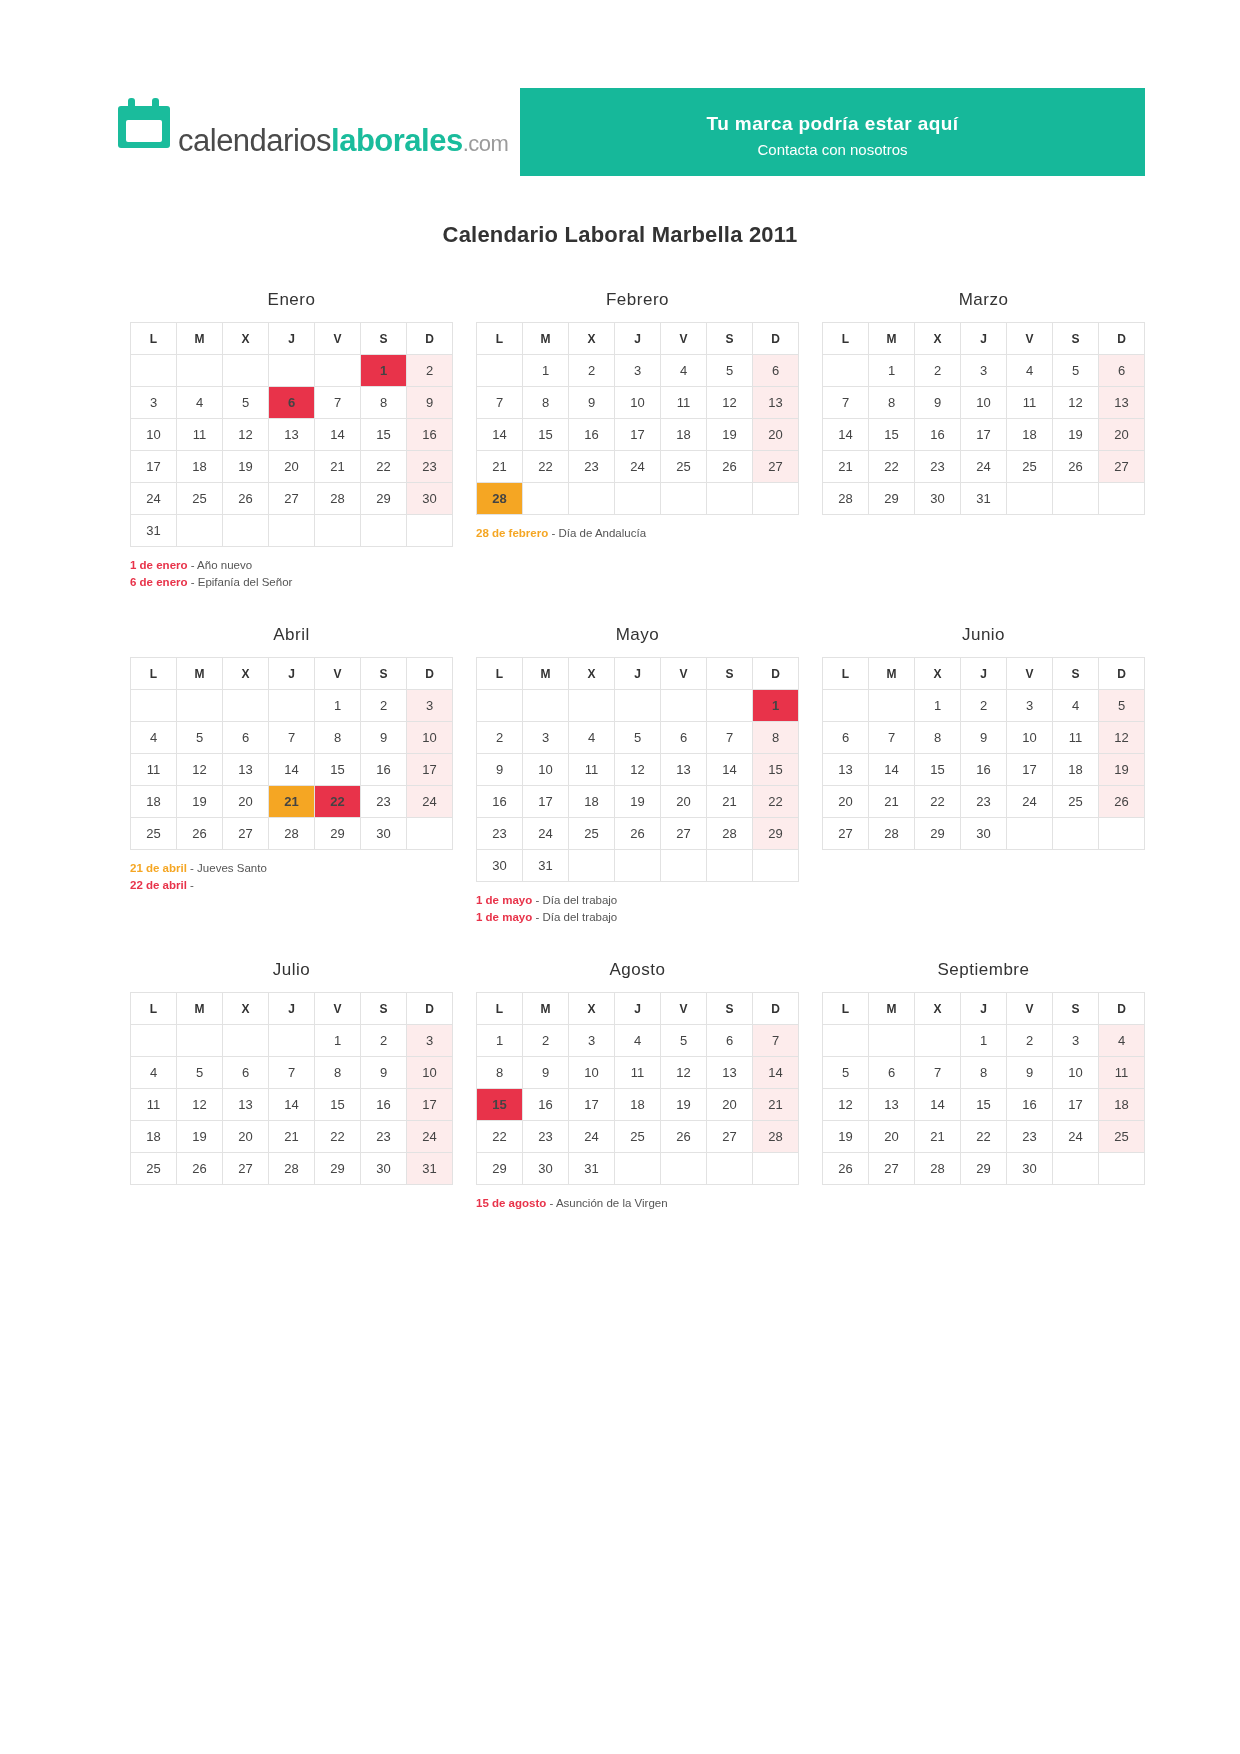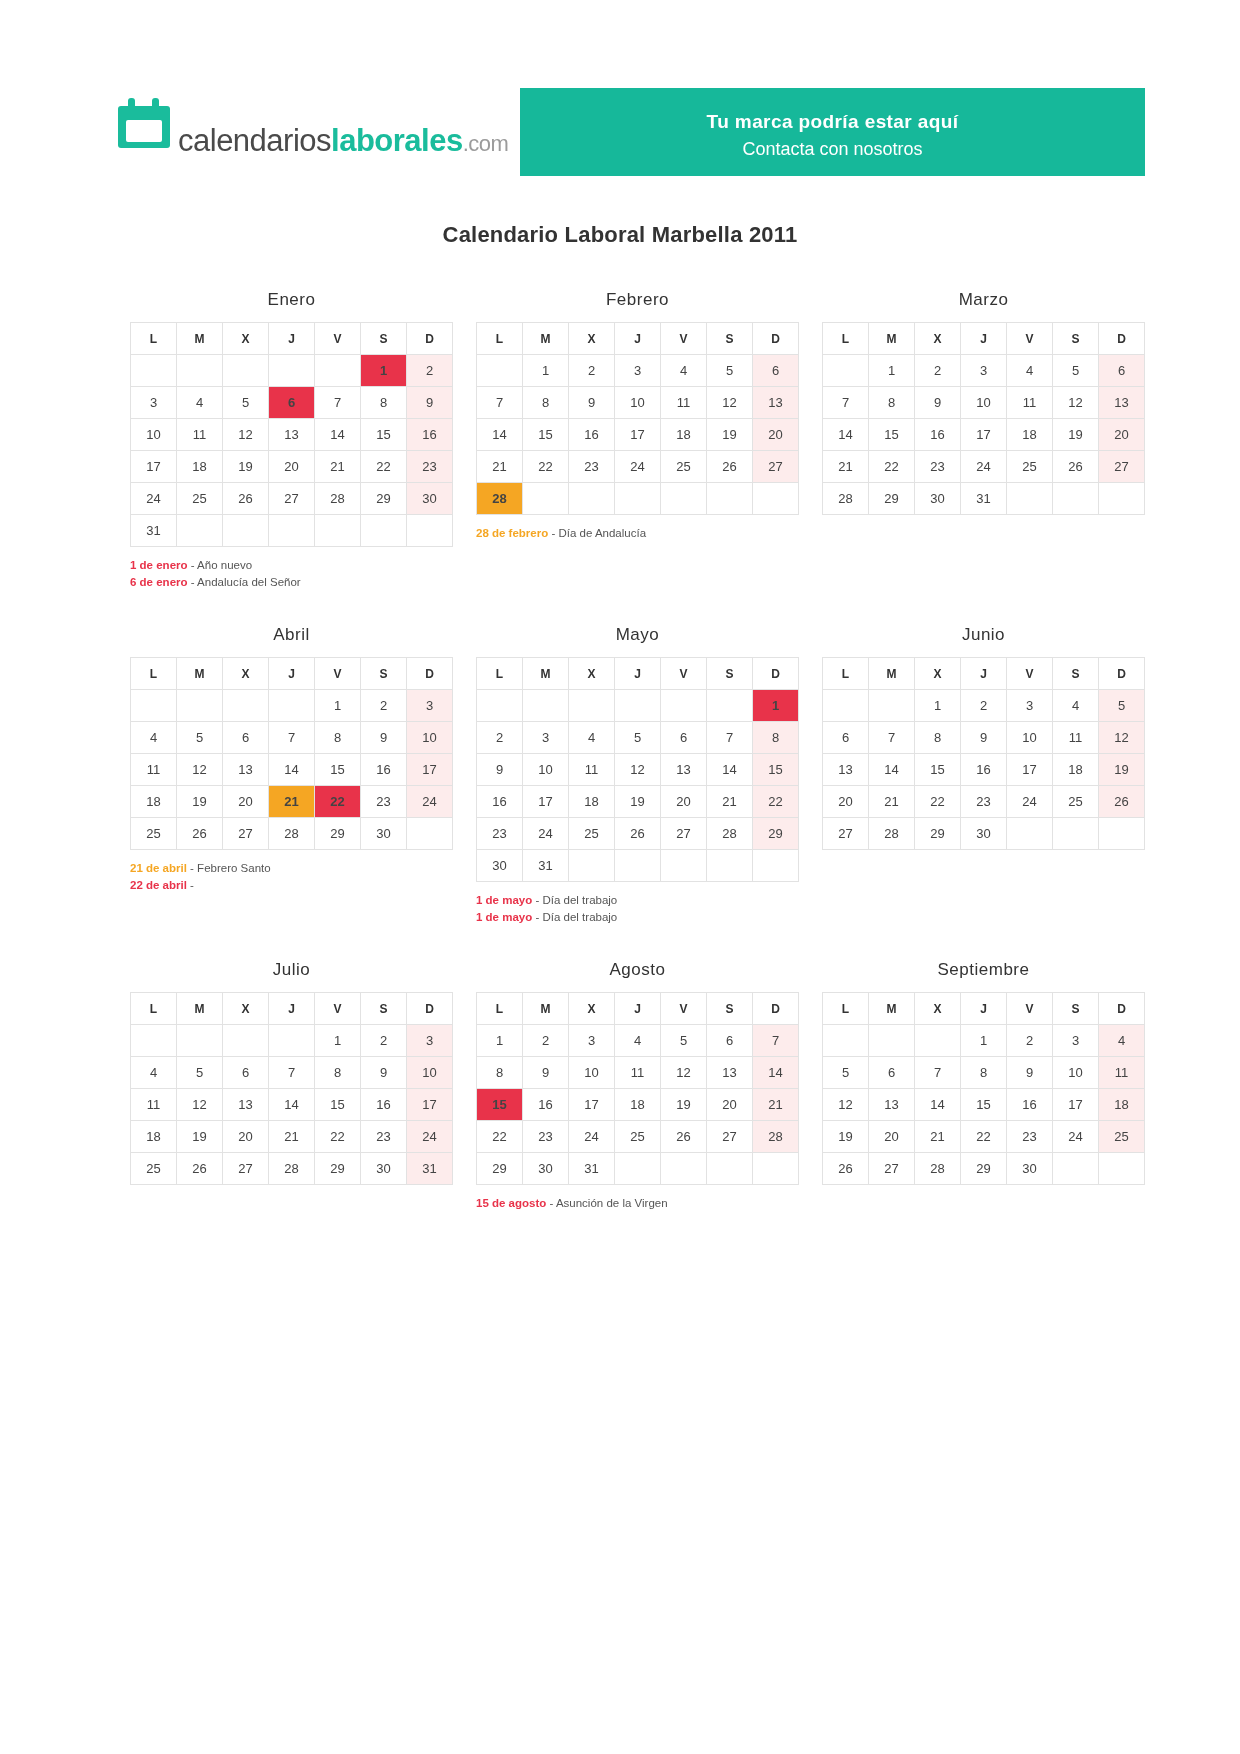--- a/index.html
+++ b/index.html
@@ -95,21 +95,21 @@
     top: 88px;
   }
   .banner-title {
     font-size: 19px;
     font-weight: bold;
     letter-spacing: 0.4px;
     margin-bottom: 6px;
     margin-top: 7px;
   }
   .banner-sub {
-    font-size: 18px;
+    font-size: 15px;
     font-weight: 400;
   }
 
   
   .page-title {
     text-align: center;
     font-size: 22px;
     font-weight: bold;
     color: #333;
     margin: 42px 0 0 0;
@@ -278,21 +278,21 @@
                 <td class="empty"></td>
                 <td class="empty"></td>
                 <td class="empty"></td>
                 <td class="empty"></td>
                 <td class="empty"></td>
               </tr>
             </tbody>
           </table>
           <div class="notes">
             <div class="note"><span class="d-red">1 de enero</span><span class="txt"> - Año nuevo</span></div>
-            <div class="note"><span class="d-red">6 de enero</span><span class="txt"> - Andalucía del Señor</span></div>
+            <div class="note"><span class="d-red">6 de enero</span><span class="txt"> - Epifanía del Señor</span></div>
           </div>
         </div>
         <div class="month-block">
           <div class="month-name">Febrero</div>
           <table class="cal">
             <thead>
               <tr>
                 <th>L</th>
                 <th>M</th>
                 <th>X</th>
@@ -476,21 +476,21 @@
                 <td>26</td>
                 <td>27</td>
                 <td>28</td>
                 <td>29</td>
                 <td>30</td>
                 <td class="empty"></td>
               </tr>
             </tbody>
           </table>
           <div class="notes">
-            <div class="note"><span class="d-orange">21 de abril</span><span class="txt"> - Febrero Santo</span></div>
+            <div class="note"><span class="d-orange">21 de abril</span><span class="txt"> - Jueves Santo</span></div>
             <div class="note"><span class="d-red">22 de abril</span><span class="txt"> - </span></div>
           </div>
         </div>
         <div class="month-block">
           <div class="month-name">Mayo</div>
           <table class="cal">
             <thead>
               <tr>
                 <th>L</th>
                 <th>M</th>

